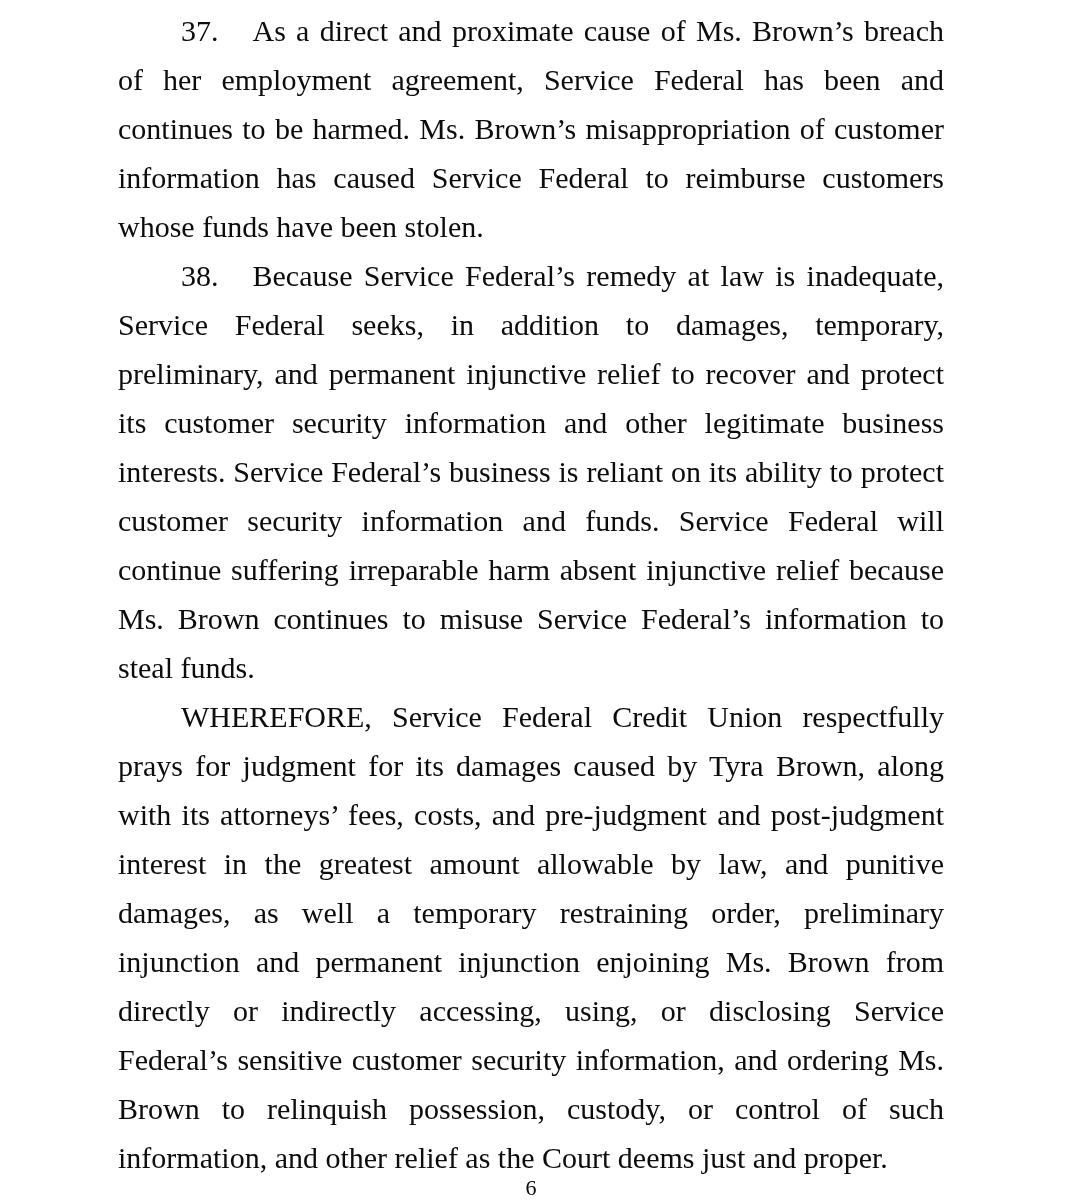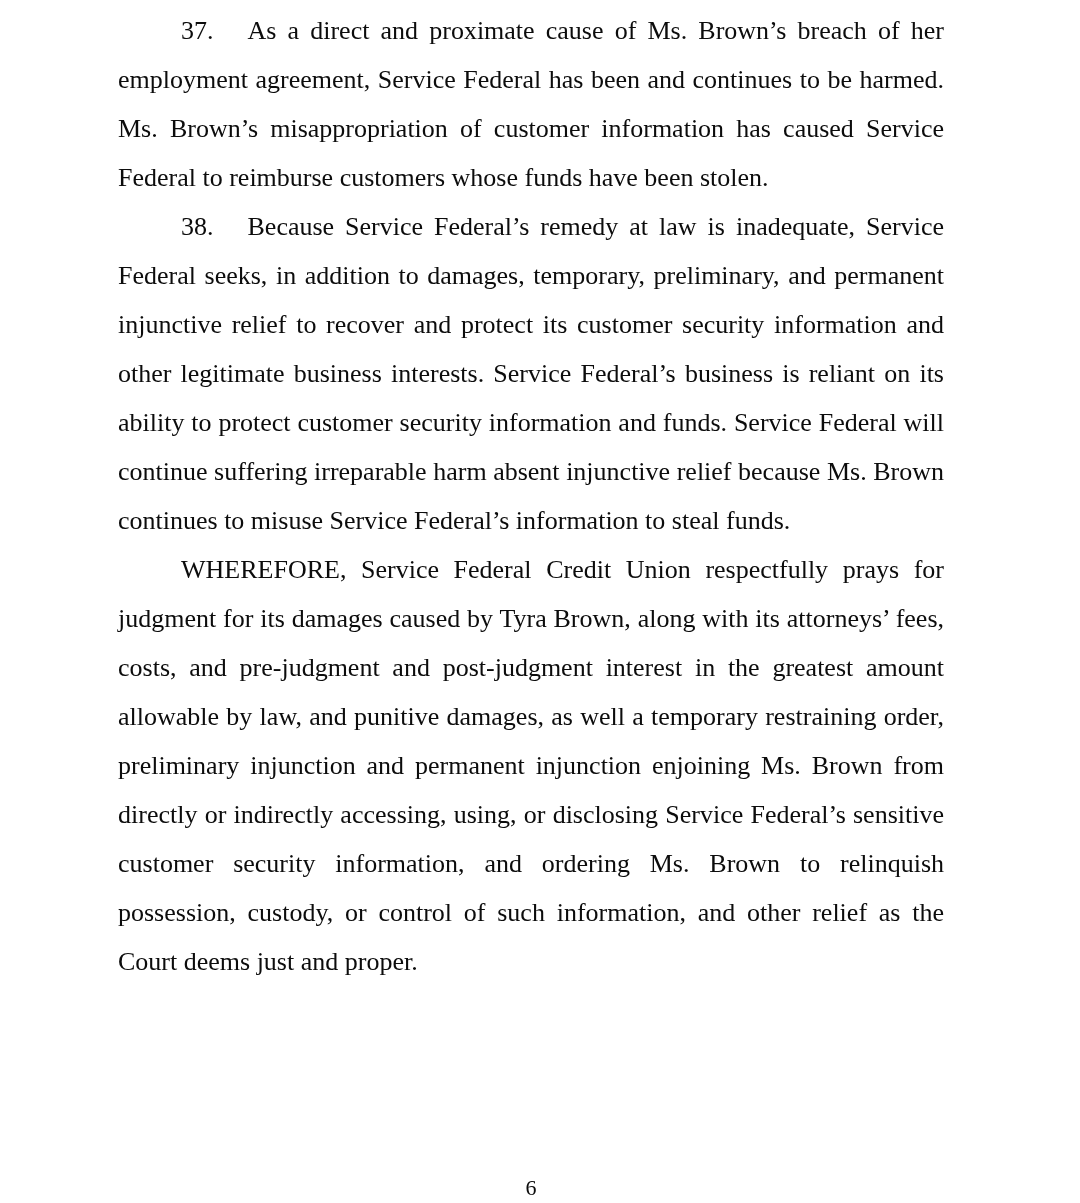--- a/index.html
+++ b/index.html
@@ -16,21 +16,21 @@
     overflow: hidden;
   }
   .page {
     position: absolute;
     left: 118px;
     top: 6px;
     width: 826px;
   }
   .para {
     margin: 0;
-    font-size: 26px;
+    font-size: 30px;
     line-height: 49px;
     text-align: justify;
     text-indent: 0;
   }
   .para-indent {
     display: inline-block;
     width: 63px;
   }
   .para-num {
     display: inline;

